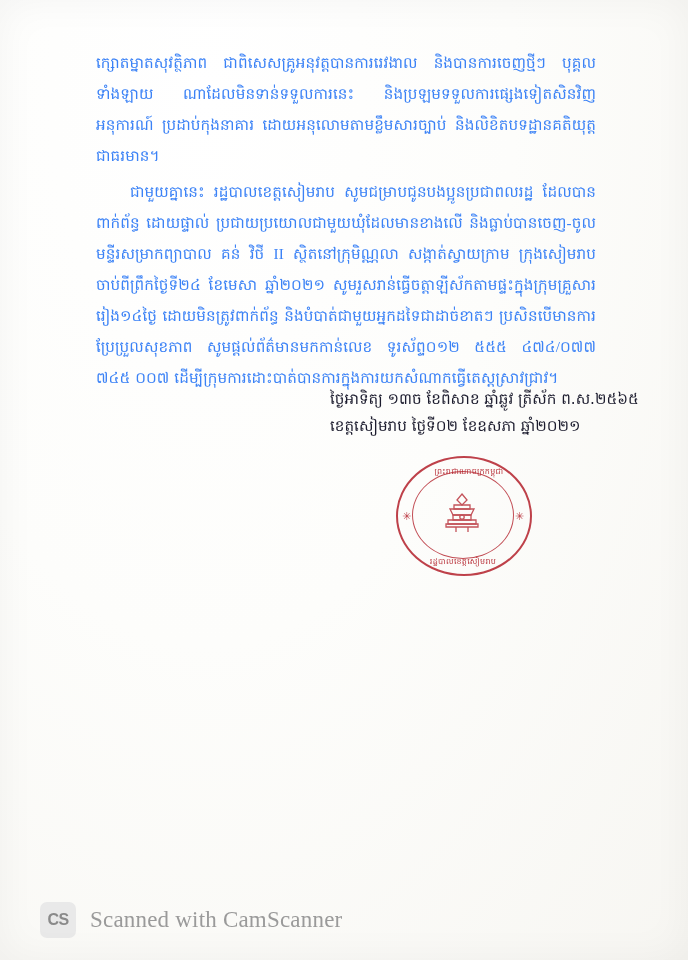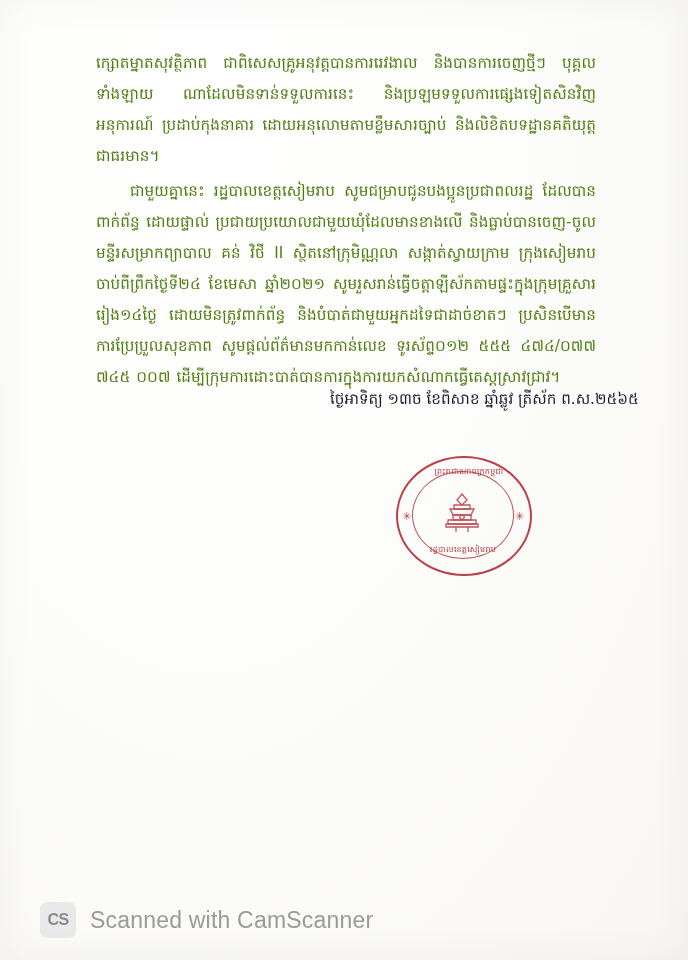--- a/index.html
+++ b/index.html
@@ -26,34 +26,35 @@
     inset: 0;
     background:
       radial-gradient(ellipse at 30% 10%, #ffffff 0%, #fdfdfb 45%, #f7f6f2 100%);
     pointer-events: none;
   }
   .doc-body {
     position: absolute;
     left: 96px;
     top: 48px;
     width: 500px;
-    color: #4d7c0f;
+    color: #3b82f6;
     font-size: 15.2px;
     line-height: 31px;
     text-align: justify;
     text-justify: inter-word;
     letter-spacing: 0.1px;
     word-spacing: 1px;
   }
   .para {
     margin: 0 0 4px 0;
     text-align: justify;
   }
   .para.indent {
     text-indent: 34px;
+    font-family: Liberation Serif, serif;
   }
   .para.first {
     text-indent: 0;
   }
   .sign-block {
     position: absolute;
     left: 330px;
     top: 386px;
     width: 266px;
     text-align: center;
@@ -103,21 +104,21 @@
   .stamp-text-top, .stamp-text-bottom {
     position: absolute;
     width: 150px;
     text-align: center;
     color: #b3202a;
     font-size: 8px;
     letter-spacing: .3px;
     opacity: .9;
   }
   .stamp-text-top { top: 12px; left: 6px; }
-  .stamp-text-bottom { bottom: 20px; left: 0; }
+  .stamp-text-bottom { bottom: 8px; left: 0; }
   .stamp .star {
     position: absolute;
     color: #b3202a;
     font-size: 11px;
     opacity: .85;
   }
   .stamp .star.left { left: 14px; top: 56px; }
   .stamp .star.right { right: 14px; top: 56px; }
 
   
@@ -140,21 +141,21 @@
     align-items: center;
     justify-content: center;
     font-size: 16px;
     font-weight: bold;
     font-family: "Liberation Sans", sans-serif;
     letter-spacing: -0.5px;
   }
   .cs-text {
     color: #9a9a9a;
     font-size: 23px;
-    font-family: Liberation Sans, sans-serif;
+    font-family: Liberation Serif, serif;
     letter-spacing: .2px;
   }
   
   .edge-shadow {
     position: absolute;
     inset: 0;
     box-shadow: inset 0 0 42px rgba(0,0,0,0.045);
     pointer-events: none;
   }
 </style>
@@ -164,20 +165,21 @@
 <div class="page">
   <div class="paper-tint"></div>
 
   <div class="doc-body">
     <p class="para first">ក្សោតម្នាតសុវត្ថិភាព ជាពិសេសគ្រូអនុវត្តបានការរេវងាល និងបានការចេញថ្មីៗ បុគ្គលទាំងឡាយ ណាដែលមិនទាន់ទទួលការនេះ និងប្រឡមទទួលការផ្សេងទៀតសិនវិញអនុការណ៍ ប្រដាប់កុងនាគារ ដោយអនុលោមតាមខ្លឹមសារច្បាប់ និងលិខិតបទដ្ឋានគតិយុត្តជាធរមាន។</p>
     <p class="para indent">ជាមួយគ្នានេះ រដ្ឋបាលខេត្តសៀមរាប សូមជម្រាបជូនបងប្អូនប្រជាពលរដ្ឋ ដែលបានពាក់ព័ន្ធ ដោយផ្ទាល់ ប្រជាយប្រយោលជាមួយឃុំដែលមានខាងលើ និងធ្លាប់បានចេញ-ចូល មន្ទីរសម្រាកព្យាបាល គន់ វិថី II ស្ថិតនៅក្រុមិណ្ណលា សង្កាត់ស្វាយក្រាម ក្រុងសៀមរាប ចាប់ពីព្រឹកថ្ងៃទី២៤ ខែមេសា ឆ្នាំ២០២១ សូមរួសរាន់ធ្វើចត្តាឡីស័កតាមផ្ទះក្នុងក្រុមគ្រួសាររៀង១៤ថ្ងៃ ដោយមិនត្រូវពាក់ព័ន្ធ និងបំបាត់ជាមួយអ្នកដទៃជាដាច់ខាតៗ ប្រសិនបើមានការប្រែប្រួលសុខភាព សូមផ្តល់ព័ត៌មានមកកាន់លេខ ទូរស័ព្ទ០១២ ៥៥៥ ៤៧៤/០៧៧ ៧៤៥ ០០៧ ដើម្បីក្រុមការដោះបាត់បានការក្នុងការយកសំណាកធ្វើតេស្តស្រាវជ្រាវ។</p>
   </div>
 
   <div class="sign-block">
     <span class="sign-line r1">ថ្ងៃអាទិត្យ ១៣ច ខែពិសាខ ឆ្នាំឆ្លូវ ត្រីស័ក ព.ស.២៥៦៥</span>
+    <span class="sign-line r2">ខេត្តសៀមរាប ថ្ងៃទី០២ ខែឧសភា ឆ្នាំ២០២១</span>
   </div>
 
   <div class="stamp">
     <div class="ring-outer"></div>
     <div class="ring-inner"></div>
     <div class="stamp-text-top">ព្រះរាជាណាចក្រកម្ពុជា</div>
     <div class="stamp-text-bottom">រដ្ឋបាលខេត្តសៀមរាប</div>
     <span class="star left">✳</span>
     <span class="star right">✳</span>
     <svg class="emblem" viewBox="0 0 52 52">

